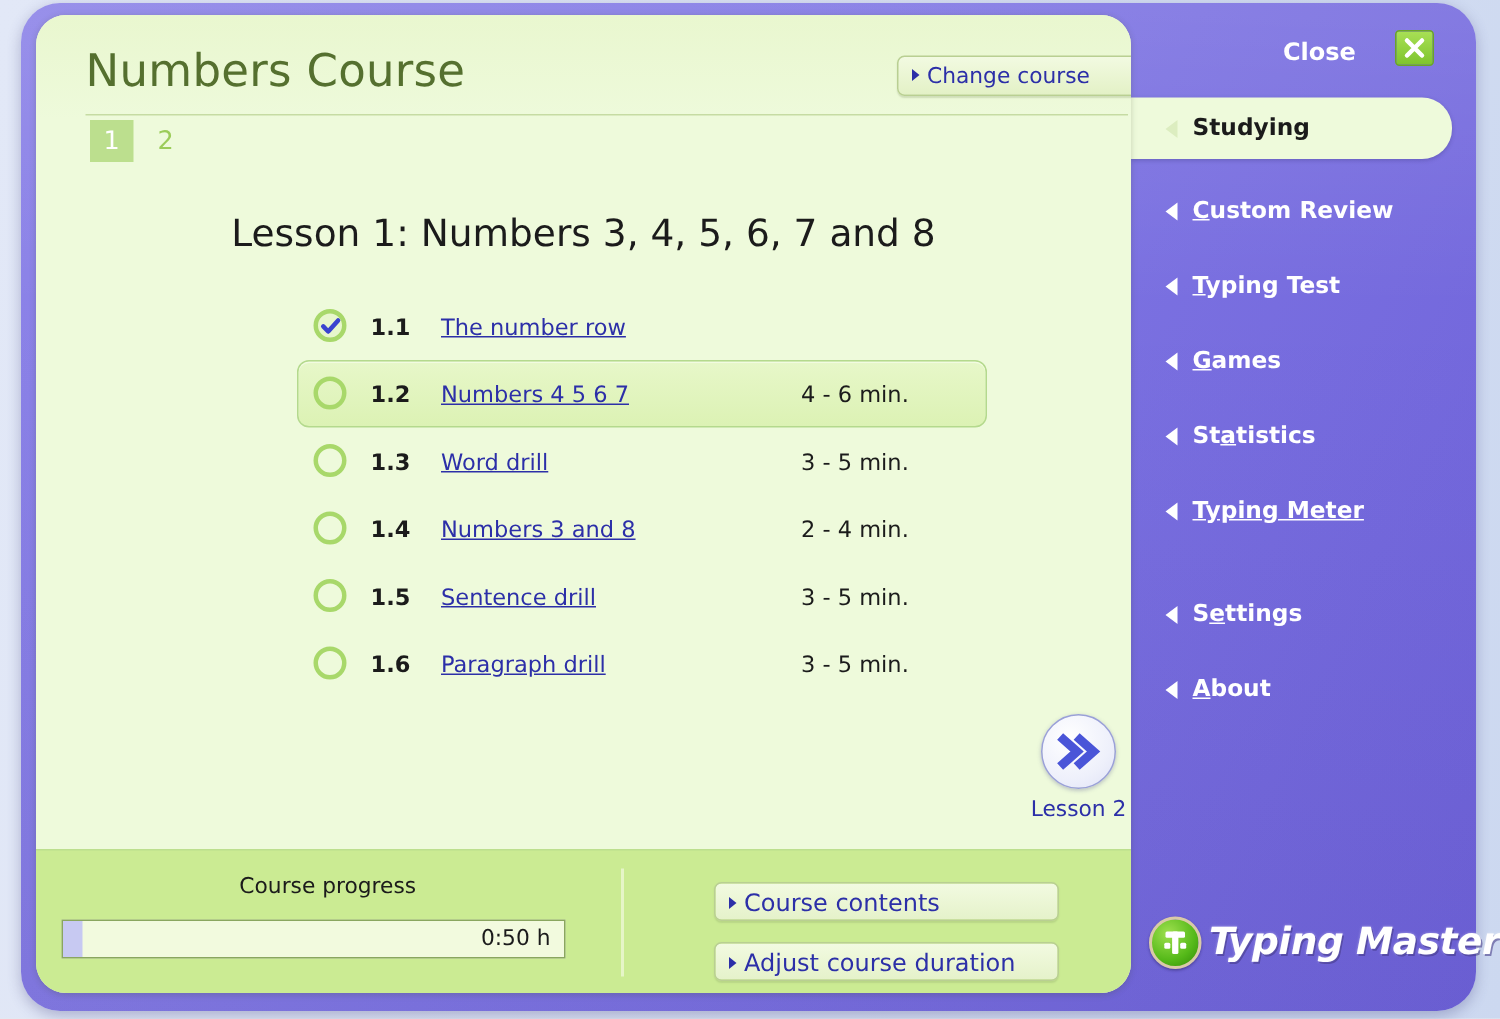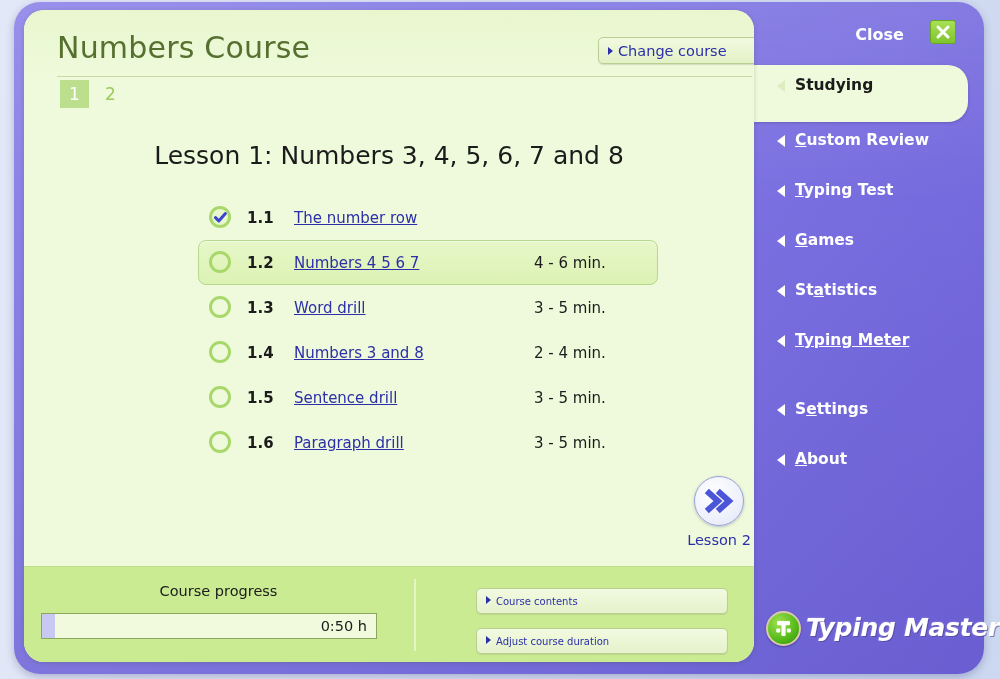--- a/index.html
+++ b/index.html
@@ -235,26 +235,26 @@
     font-size: 14.5px; color: #1b1b1b; margin-top: 28px;
   }
   .progress-right {
     position: absolute;
     right: 9px; top: 4px;
     font-size: 14.5px; color: #1b1b1b;
   }
   .footer-btn {
     position: absolute;
     left: 452px;
-    width: 252px; height: 26px;
+    width: 230px; height: 26px;
     border: 1px solid #b9cf92;
     border-radius: 5px;
     background: linear-gradient(180deg,#f2fae1 0%, #e5f2ca 100%);
     color: #2c2fa8;
-    font-size: 10px;
+    font-size: 16px;
     line-height: 26px;
     box-sizing: border-box;
     padding-left: 9px;
     cursor: pointer;
     box-shadow: 0 1px 1px rgba(120,140,90,.22);
     white-space: nowrap;
   }
   .footer-btn.b1 { top: 21px; }
   .footer-btn.b2 { top: 61px; }
 
@@ -274,21 +274,21 @@
     display: inline-block;
     width: 24px; height: 22px;
     border-radius: 3px;
     background: linear-gradient(180deg,#a8e055 0%, #7fc42e 100%);
     border: 1px solid #6aa626;
     position: relative;
   }
   .nav-item {
     position: absolute;
     left: 0;
-    width: 214px; height: 57px;
+    width: 214px; height: 41px;
     cursor: pointer;
     color: #ffffff;
   }
   .nav-item.active {
     background: #eefadb;
     border-radius: 0 20px 20px 0;
     color: #1b1b1b;
     box-shadow: 0 1px 3px rgba(50,45,110,.3);
   }
   .nav-tri {

